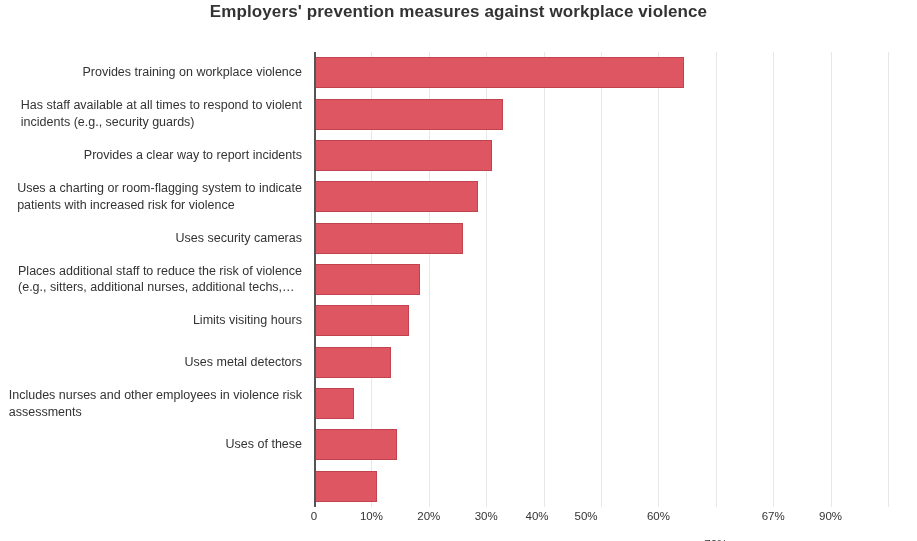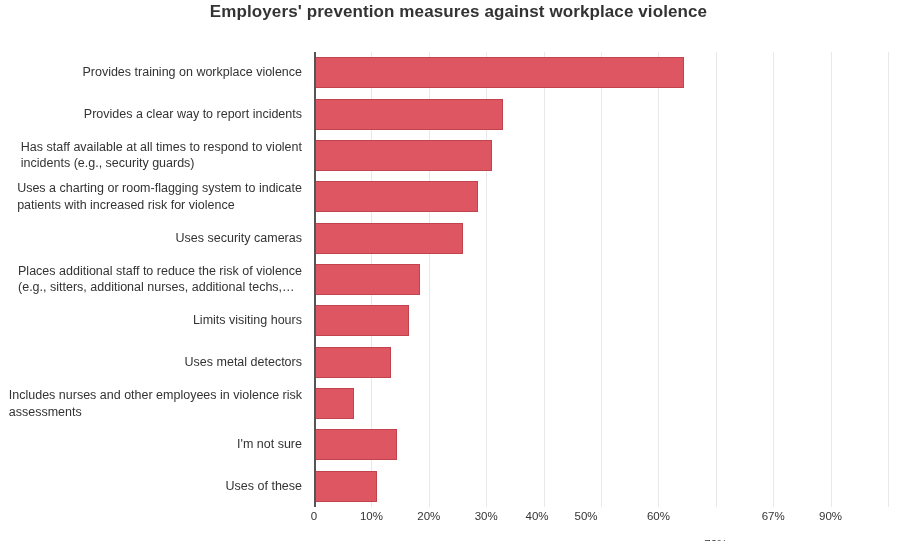--- a/index.html
+++ b/index.html
@@ -171,31 +171,31 @@
   <div class="axis-line"></div>
 
   <div class="cat-labels" id="cat-labels">
       <div class="cat-label">
         <div>
           <span>Provides training on workplace violence</span>
         </div>
       </div>
       <div class="cat-label">
         <div>
-          <span>Provides a clear way to report incidents</span>
-        </div>
-      </div>
-      <div class="cat-label">
-        <div>
           <span>Has staff available at all times to respond to violent</span>
           <span>incidents (e.g., security guards)</span>
         </div>
       </div>
       <div class="cat-label">
         <div>
+          <span>Provides a clear way to report incidents</span>
+        </div>
+      </div>
+      <div class="cat-label">
+        <div>
           <span>Uses a charting or room-flagging system to indicate</span>
           <span>patients with increased risk for violence</span>
         </div>
       </div>
       <div class="cat-label">
         <div>
           <span>Uses security cameras</span>
         </div>
       </div>
       <div class="cat-label">
@@ -211,25 +211,20 @@
       </div>
       <div class="cat-label">
         <div>
           <span>Uses metal detectors</span>
         </div>
       </div>
       <div class="cat-label">
         <div>
           <span>Includes nurses and other employees in violence risk</span>
           <span>assessments</span>
-        </div>
-      </div>
-      <div class="cat-label">
-        <div>
-          <span>I'm not sure</span>
         </div>
       </div>
       <div class="cat-label">
         <div>
           <span>Uses of these</span>
         </div>
       </div>
     </div>
 
   <div class="x-ticks" id="x-ticks">

